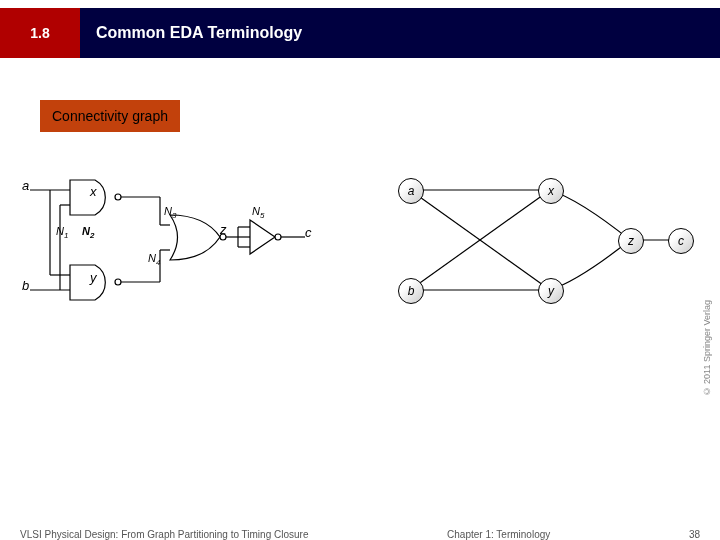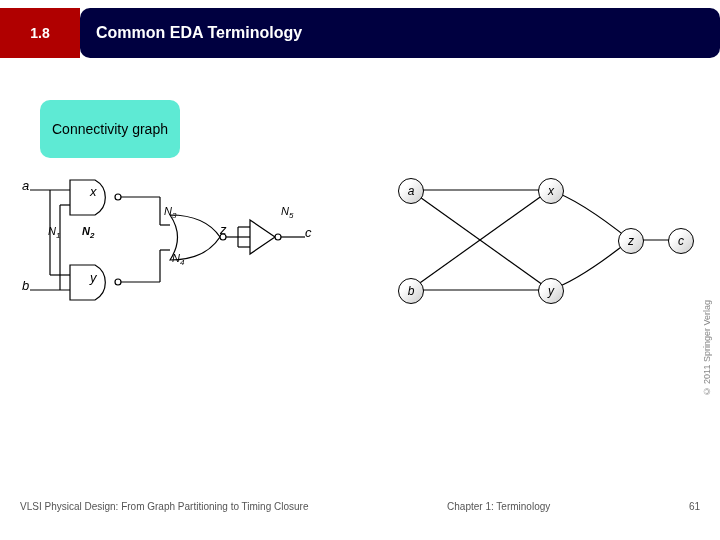--- a/index.html
+++ b/index.html
@@ -32,34 +32,32 @@
   .header-navy {
     background: #000040;
     color: #fff;
     flex: 1;
     height: 50px;
     display: flex;
     align-items: center;
     padding-left: 16px;
     font-size: 16px;
     font-weight: bold;
-    border-radius: 10px;
   }
   .subtitle-box {
     position: absolute;
     top: 100px;
     left: 40px;
-    background: #5eead4;
-    padding: 21px 12px;
+    background: #c2410c;
+    padding: 8px 12px;
     font-size: 14px;
-    border-radius: 10px;
   }
   .footer {
     position: absolute;
-    bottom: 28px;
+    bottom: 0;
     left: 0;
     width: 720px;
     display: flex;
     justify-content: space-between;
     align-items: center;
     font-size: 10px;
     color: #555;
     padding: 0 20px;
     box-sizing: border-box;
   }
@@ -181,33 +179,33 @@
     <line class="wire" x1="261" y1="67" x2="285" y2="67"></line>
   </svg>
 
   <div class="lbl" style="left:2px; top:8px;">a</div>
   <div class="lbl" style="left:2px; top:108px;">b</div>
   <div class="lbl" style="left:70px; top:14px;">x</div>
   <div class="lbl" style="left:70px; top:100px;">y</div>
   <div class="lbl" style="left:200px; top:52px;">z</div>
   <div class="lbl" style="left:285px; top:55px;">c</div>
 
-  <div class="node-lbl" style="left:28px; top:55px;">
+  <div class="node-lbl" style="left:36px; top:55px;">
     <span>N</span><span class="node-sub">1</span>
   </div>
   <div class="node-lbl" style="left:62px; top:55px;font-weight:bold;">
     <span>N</span><span class="node-sub">2</span>
   </div>
   <div class="node-lbl" style="left:144px; top:35px;">
     <span>N</span><span class="node-sub">3</span>
   </div>
-  <div class="node-lbl" style="left:128px; top:82px;margin-left:24px;">
+  <div class="node-lbl" style="left:128px; top:82px;">
     <span>N</span><span class="node-sub">4</span>
   </div>
-  <div class="node-lbl" style="left:232px; top:35px;margin-left:29px;">
+  <div class="node-lbl" style="left:232px; top:35px;">
     <span>N</span><span class="node-sub">5</span>
   </div>
 
   <svg class="graph" width="310" height="160" style="left:360px;">
 
     <line class="gedge" x1="30" y1="20" x2="170" y2="20"></line>
     <line class="gedge" x1="30" y1="20" x2="170" y2="120"></line>
     <line class="gedge" x1="30" y1="120" x2="170" y2="20"></line>
     <line class="gedge" x1="30" y1="120" x2="170" y2="120"></line>
     <path class="gedge" d="M170 20 Q200 30 250 70"></path>
@@ -222,14 +220,14 @@
   <div class="gnode" style="left:598px; top:58px;">z</div>
   <div class="gnode" style="left:648px; top:58px;">c</div>
 
 </div>
 
 <div class="copyright">© 2011 Springer Verlag</div>
 
 <div class="footer">
   <span>VLSI Physical Design: From Graph Partitioning to Timing Closure</span>
   <span>Chapter 1: Terminology</span>
-  <span>61</span>
+  <span>38</span>
 </div>
 
 </body></html>

